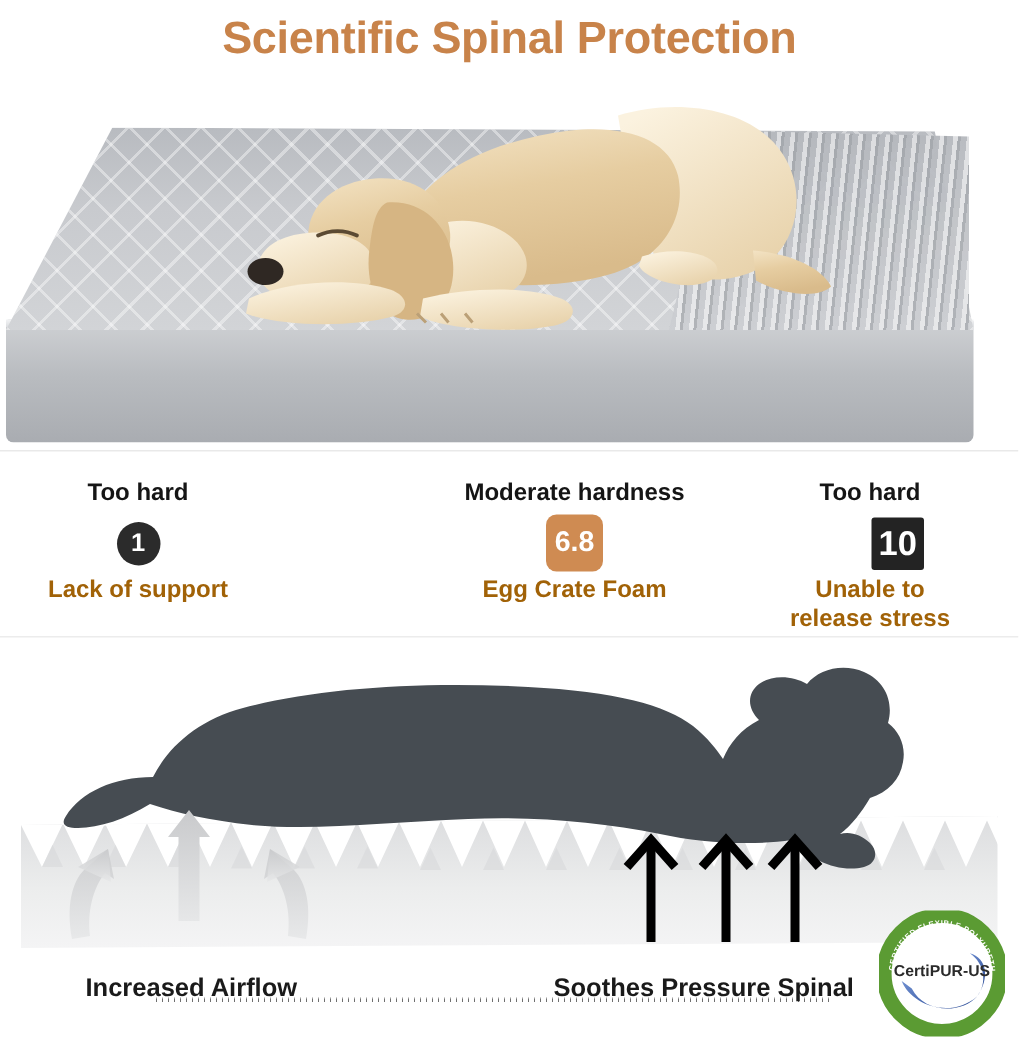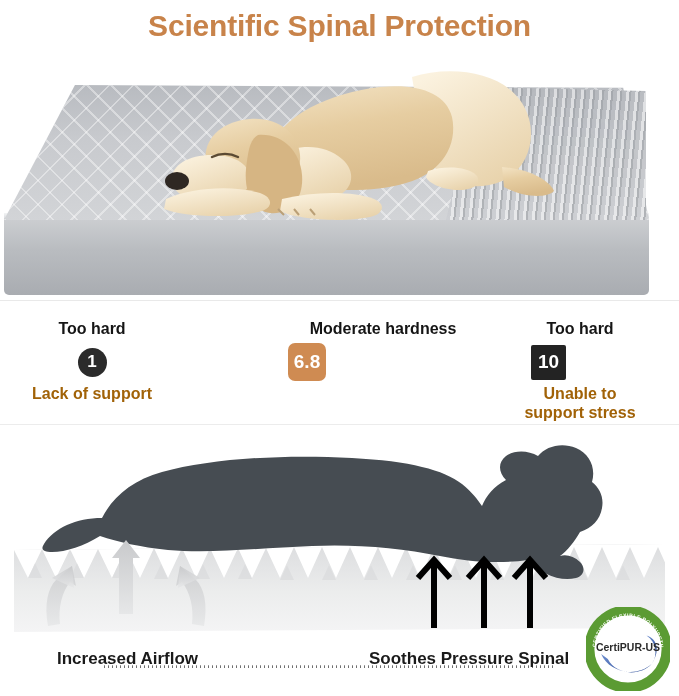--- a/index.html
+++ b/index.html
@@ -190,33 +190,34 @@
   .badge-round-sq {
     width: 38px; height: 38px;
     border-radius: 7px;
     background: #cf8b52;
     font-size: 19px;
   }
   .badge-square {
     width: 35px; height: 35px;
     border-radius: 2px;
     background: #232323;
-    font-size: 19px;
+    font-size: 23px;
     margin-left: 37px;
   }
 
   
   #marker-soft   { left: 6px;  top: 10px; width: 172px; }
   #marker-mod    { left: 288px;top: 10px; width: 190px; }
   #marker-hard   { left: 494px;top: 10px; width: 172px; }
 
   .marker .badge-row {
     height: 44px;
     display: flex;
     align-items: center;
+    justify-content: center;
     margin-top: 2px;
   }
   #marker-soft .badge-row { justify-content: center; }
 
   
   .cross {
     position: absolute;
     left: 0;
     top: 432px;
     width: 679px;
@@ -311,29 +312,30 @@
       <span class="badge badge-circle">1</span>
     </div>
     <div class="bot-label">Lack of support</div>
   </div>
 
   <div class="marker" id="marker-mod">
     <div class="top-label">Moderate hardness</div>
     <div class="badge-row">
       <span class="badge badge-round-sq">6.8</span>
     </div>
+    <div class="bot-label">Egg Crate Foam</div>
   </div>
 
   <div class="marker" id="marker-hard">
     <div class="top-label">Too hard</div>
     <div class="badge-row">
       <span class="badge badge-square">10</span>
     </div>
     <div class="bot-label">Unable to</div>
-    <div class="bot-label">support stress</div>
+    <div class="bot-label">release stress</div>
   </div>
 </div>
 
 <div class="divider-2"></div>
 
 <div class="cross">
   <svg viewBox="0 0 679 224" xmlns="http://www.w3.org/2000/svg">
     <defs>
       <linearGradient id="foamBody" x1="0" y1="0" x2="0" y2="1">
         <stop offset="0%" stop-color="#dcdddf"></stop>

